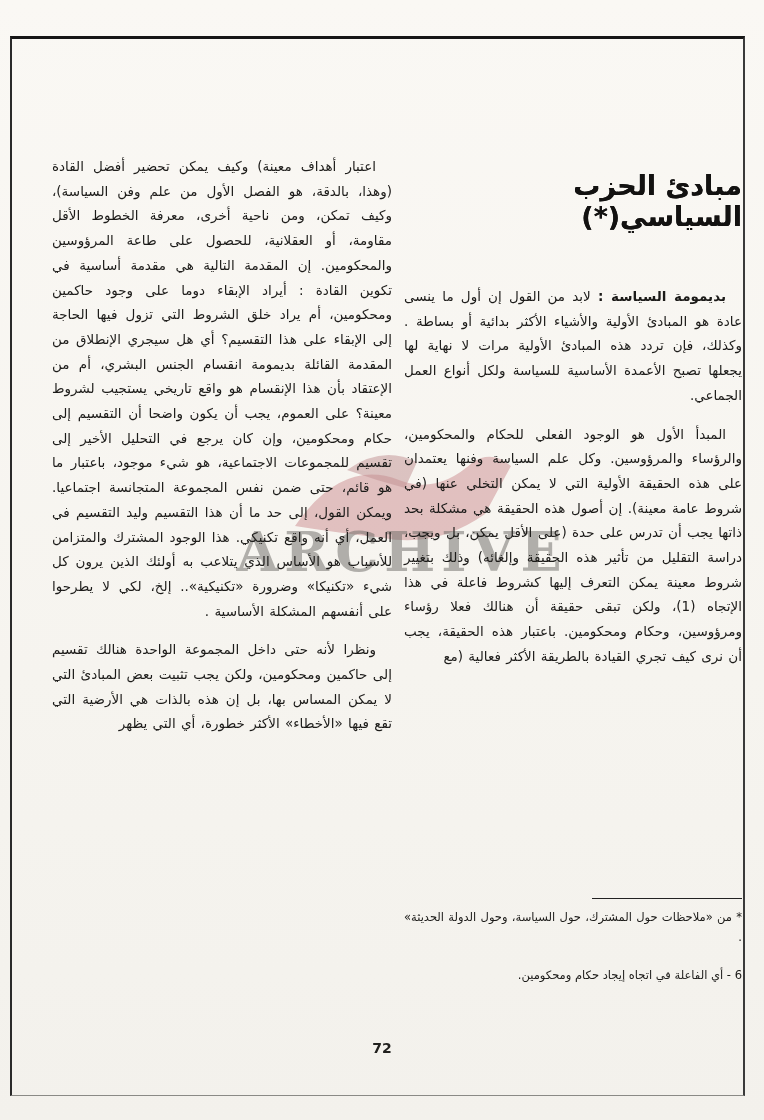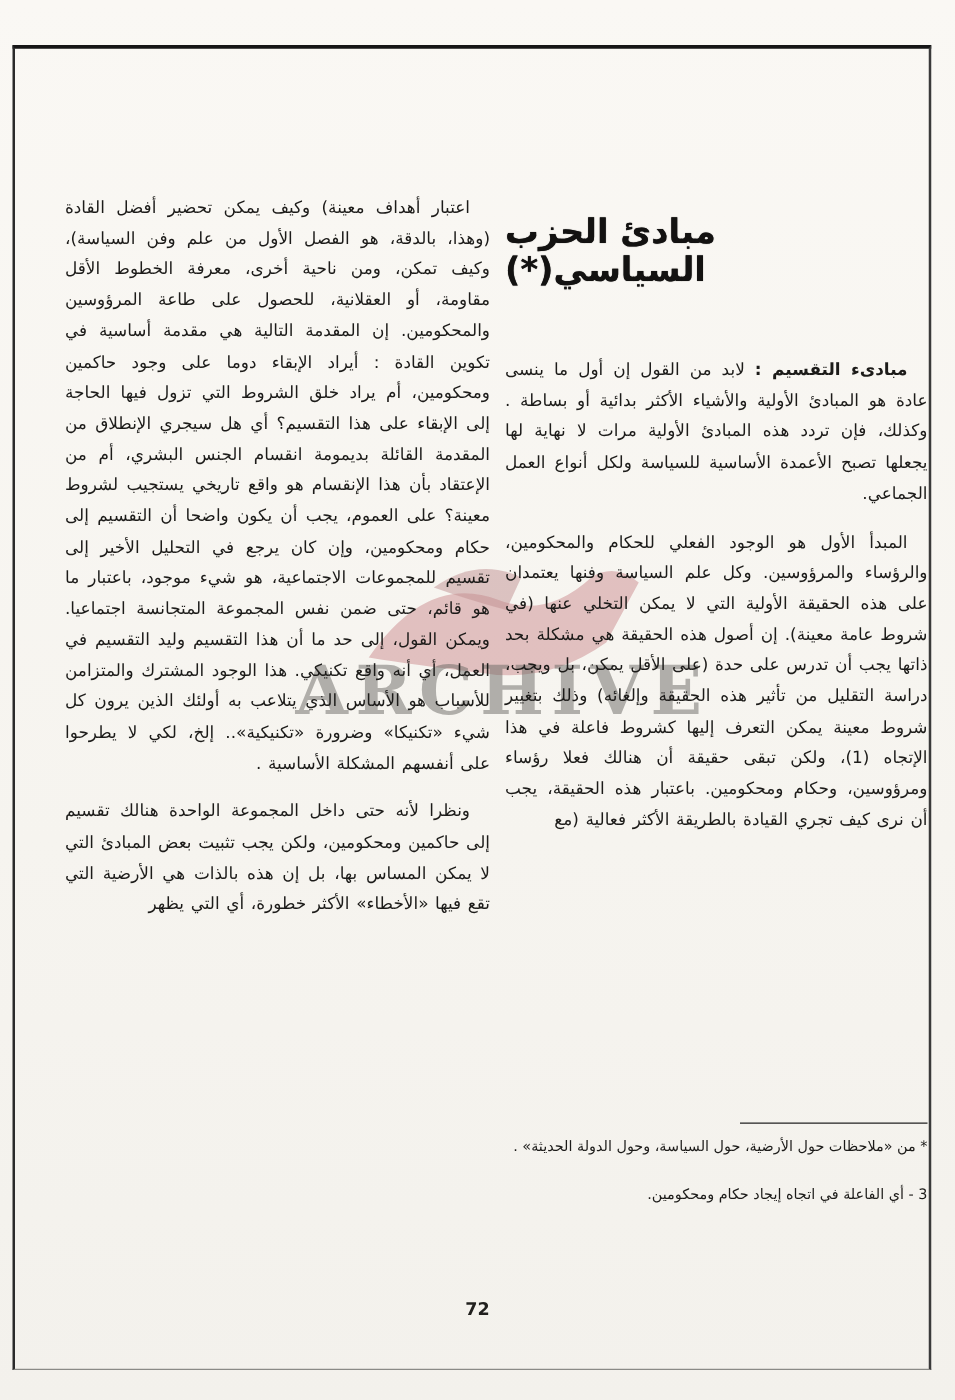--- a/index.html
+++ b/index.html
@@ -26,21 +26,21 @@
     margin:0 0 14px 0;
     font-size:13.5px;
     line-height:1.83;
     text-indent:16px;
     word-spacing:1px;
   }
   .col-left  { left:52px;  top:116px; width:340px;margin-top:38px; }
   .col-right { left:404px; top:170px; width:338px; }
   .chapter-title {
     direction:rtl;
-    text-align:left;
+    text-align:right;
     font-size:27px;
     font-weight:900;
     color:#131211;
     margin:0 0 52px 0;
     letter-spacing:0px;
     text-shadow:0 0 0.6px #131211;
   }
   .lead { font-weight:bold; }
   .footnotes {
     position:absolute; left:404px; top:898px; width:338px;
@@ -86,30 +86,30 @@
   <div class="watermark">
     <svg class="wm-shape" viewBox="0 0 230 120" xmlns="http://www.w3.org/2000/svg">
       <path d="M8,86 Q55,18 112,40 Q150,55 186,22 Q205,10 224,26 L198,74 Q150,108 96,98 Q45,92 8,86 Z" fill="#9c1f2a" opacity="0.55"></path>
       <path d="M60,30 Q95,5 130,22 L118,48 Q88,40 60,30 Z" fill="#7d1620" opacity="0.5"></path>
     </svg>
     <div class="wm-text">ARCHIVE</div>
   </div>
 
   <div class="col col-right">
     <h1 class="chapter-title">مبادئ الحزب السياسي(*)</h1>
-    <p><span class="lead">مبادىء التقسيم :</span><span> لابد من القول إن أول ما ينسى عادة هو المبادئ الأولية والأشياء الأكثر بدائية أو بساطة . وكذلك، فإن تردد هذه المبادئ الأولية مرات لا نهاية لها يجعلها تصبح الأعمدة الأساسية للسياسة ولكل أنواع العمل الجماعي.</span></p>
+    <p><span class="lead">بديمومة السياسة :</span><span> لابد من القول إن أول ما ينسى عادة هو المبادئ الأولية والأشياء الأكثر بدائية أو بساطة . وكذلك، فإن تردد هذه المبادئ الأولية مرات لا نهاية لها يجعلها تصبح الأعمدة الأساسية للسياسة ولكل أنواع العمل الجماعي.</span></p>
     <p>المبدأ الأول هو الوجود الفعلي للحكام والمحكومين، والرؤساء والمرؤوسين. وكل علم السياسة وفنها يعتمدان على هذه الحقيقة الأولية التي لا يمكن التخلي عنها (في شروط عامة معينة). إن أصول هذه الحقيقة هي مشكلة بحد ذاتها يجب أن تدرس على حدة (على الأقل يمكن، بل ويجب، دراسة التقليل من تأثير هذه الحقيقة وإلغائه) وذلك بتغيير شروط معينة يمكن التعرف إليها كشروط فاعلة في هذا الإتجاه (1)، ولكن تبقى حقيقة أن هنالك فعلا رؤساء ومرؤوسين، وحكام ومحكومين. باعتبار هذه الحقيقة، يجب أن نرى كيف تجري القيادة بالطريقة الأكثر فعالية (مع</p>
   </div>
 
   <div class="col col-left">
     <p>اعتبار أهداف معينة) وكيف يمكن تحضير أفضل القادة (وهذا، بالدقة، هو الفصل الأول من علم وفن السياسة)، وكيف تمكن، ومن ناحية أخرى، معرفة الخطوط الأقل مقاومة، أو العقلانية، للحصول على طاعة المرؤوسين والمحكومين. إن المقدمة التالية هي مقدمة أساسية في تكوين القادة : أيراد الإبقاء دوما على وجود حاكمين ومحكومين، أم يراد خلق الشروط التي تزول فيها الحاجة إلى الإبقاء على هذا التقسيم؟ أي هل سيجري الإنطلاق من المقدمة القائلة بديمومة انقسام الجنس البشري، أم من الإعتقاد بأن هذا الإنقسام هو واقع تاريخي يستجيب لشروط معينة؟ على العموم، يجب أن يكون واضحا أن التقسيم إلى حكام ومحكومين، وإن كان يرجع في التحليل الأخير إلى تقسيم للمجموعات الاجتماعية، هو شيء موجود، باعتبار ما هو قائم، حتى ضمن نفس المجموعة المتجانسة اجتماعيا. ويمكن القول، إلى حد ما أن هذا التقسيم وليد التقسيم في العمل، أي أنه واقع تكنيكي. هذا الوجود المشترك والمتزامن للأسباب هو الأساس الذي يتلاعب به أولئك الذين يرون كل شيء «تكنيكا» وضرورة «تكنيكية».. إلخ، لكي لا يطرحوا على أنفسهم المشكلة الأساسية .</p>
     <p>ونظرا لأنه حتى داخل المجموعة الواحدة هنالك تقسيم إلى حاكمين ومحكومين، ولكن يجب تثبيت بعض المبادئ التي لا يمكن المساس بها، بل إن هذه بالذات هي الأرضية التي تقع فيها «الأخطاء» الأكثر خطورة، أي التي يظهر</p>
   </div>
 
   <div class="footnotes">
     <div class="footnote-separator"></div>
-    <p class="fn">* من «ملاحظات حول الأرضية، حول السياسة، وحول الدولة الحديثة» .</p>
-    <p class="fn fn2">3 - أي الفاعلة في اتجاه إيجاد حكام ومحكومين.</p>
+    <p class="fn">* من «ملاحظات حول المشترك، حول السياسة، وحول الدولة الحديثة» .</p>
+    <p class="fn fn2">6 - أي الفاعلة في اتجاه إيجاد حكام ومحكومين.</p>
   </div>
 
   <div class="page-number">72</div>
 
 </div>
 
 </body></html>

